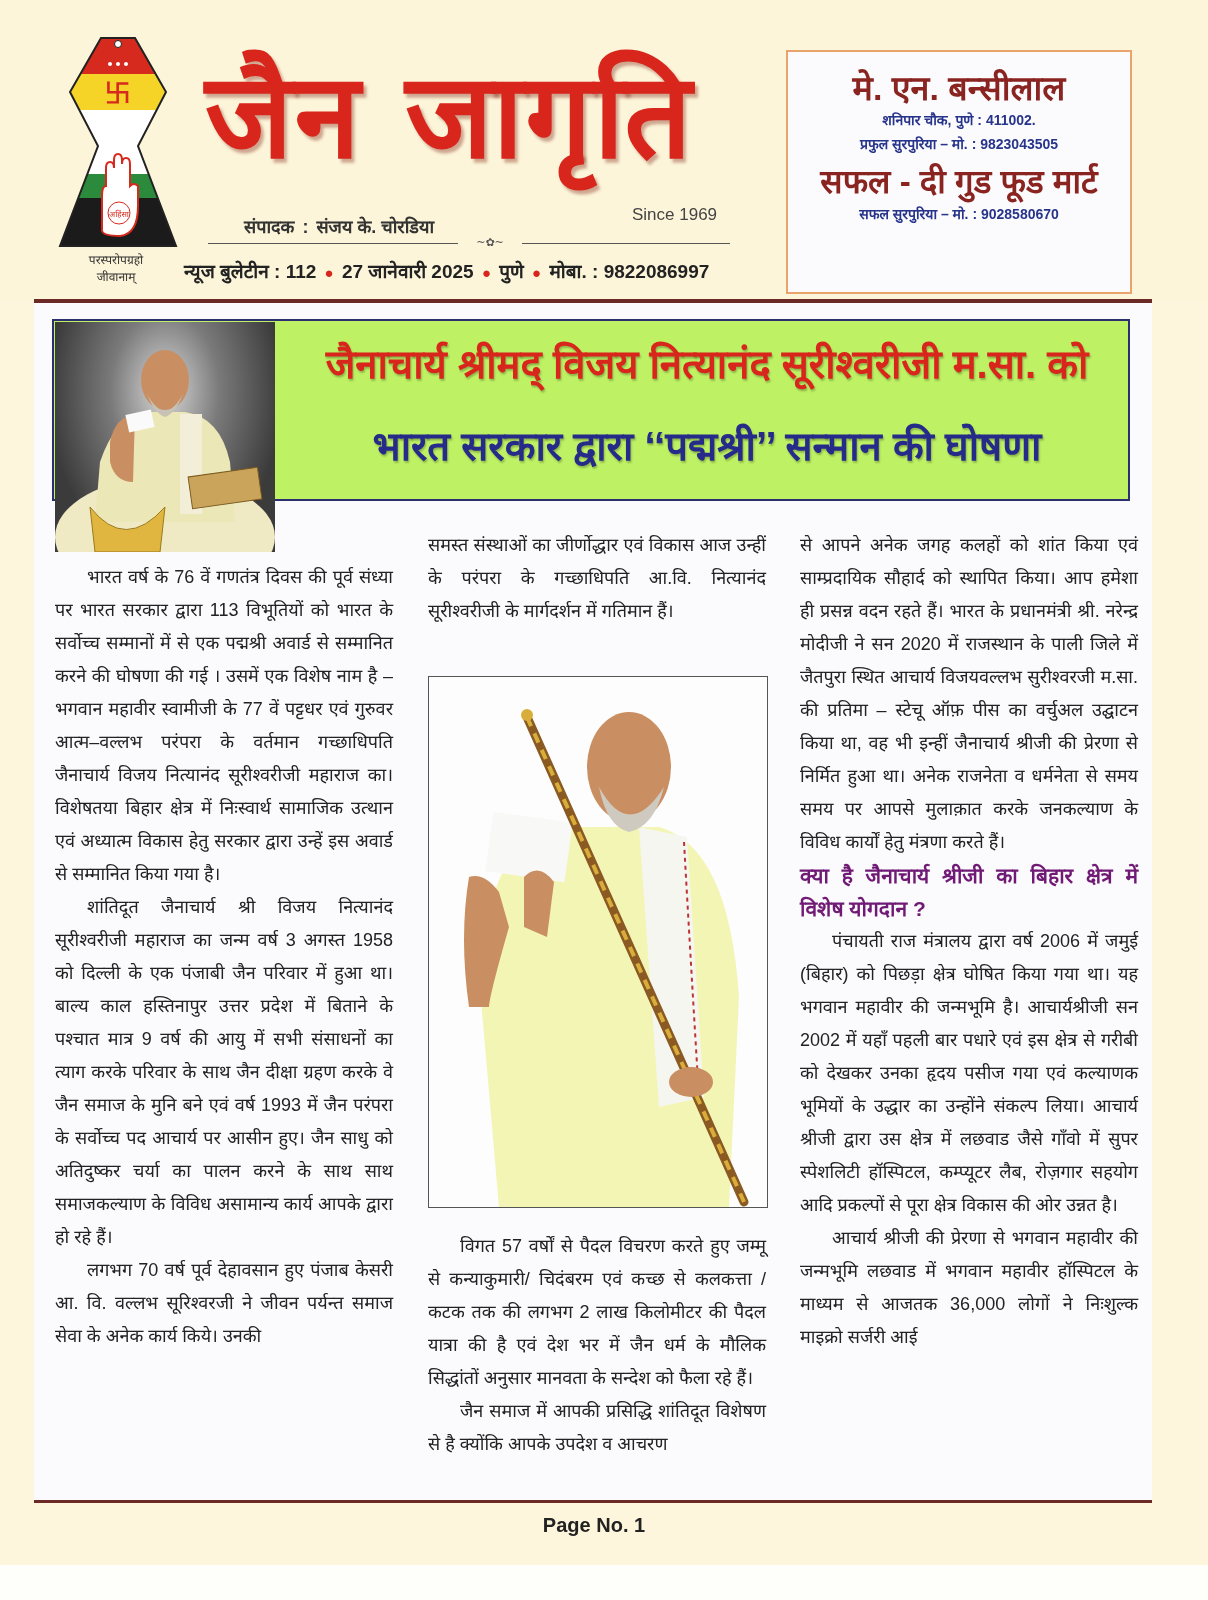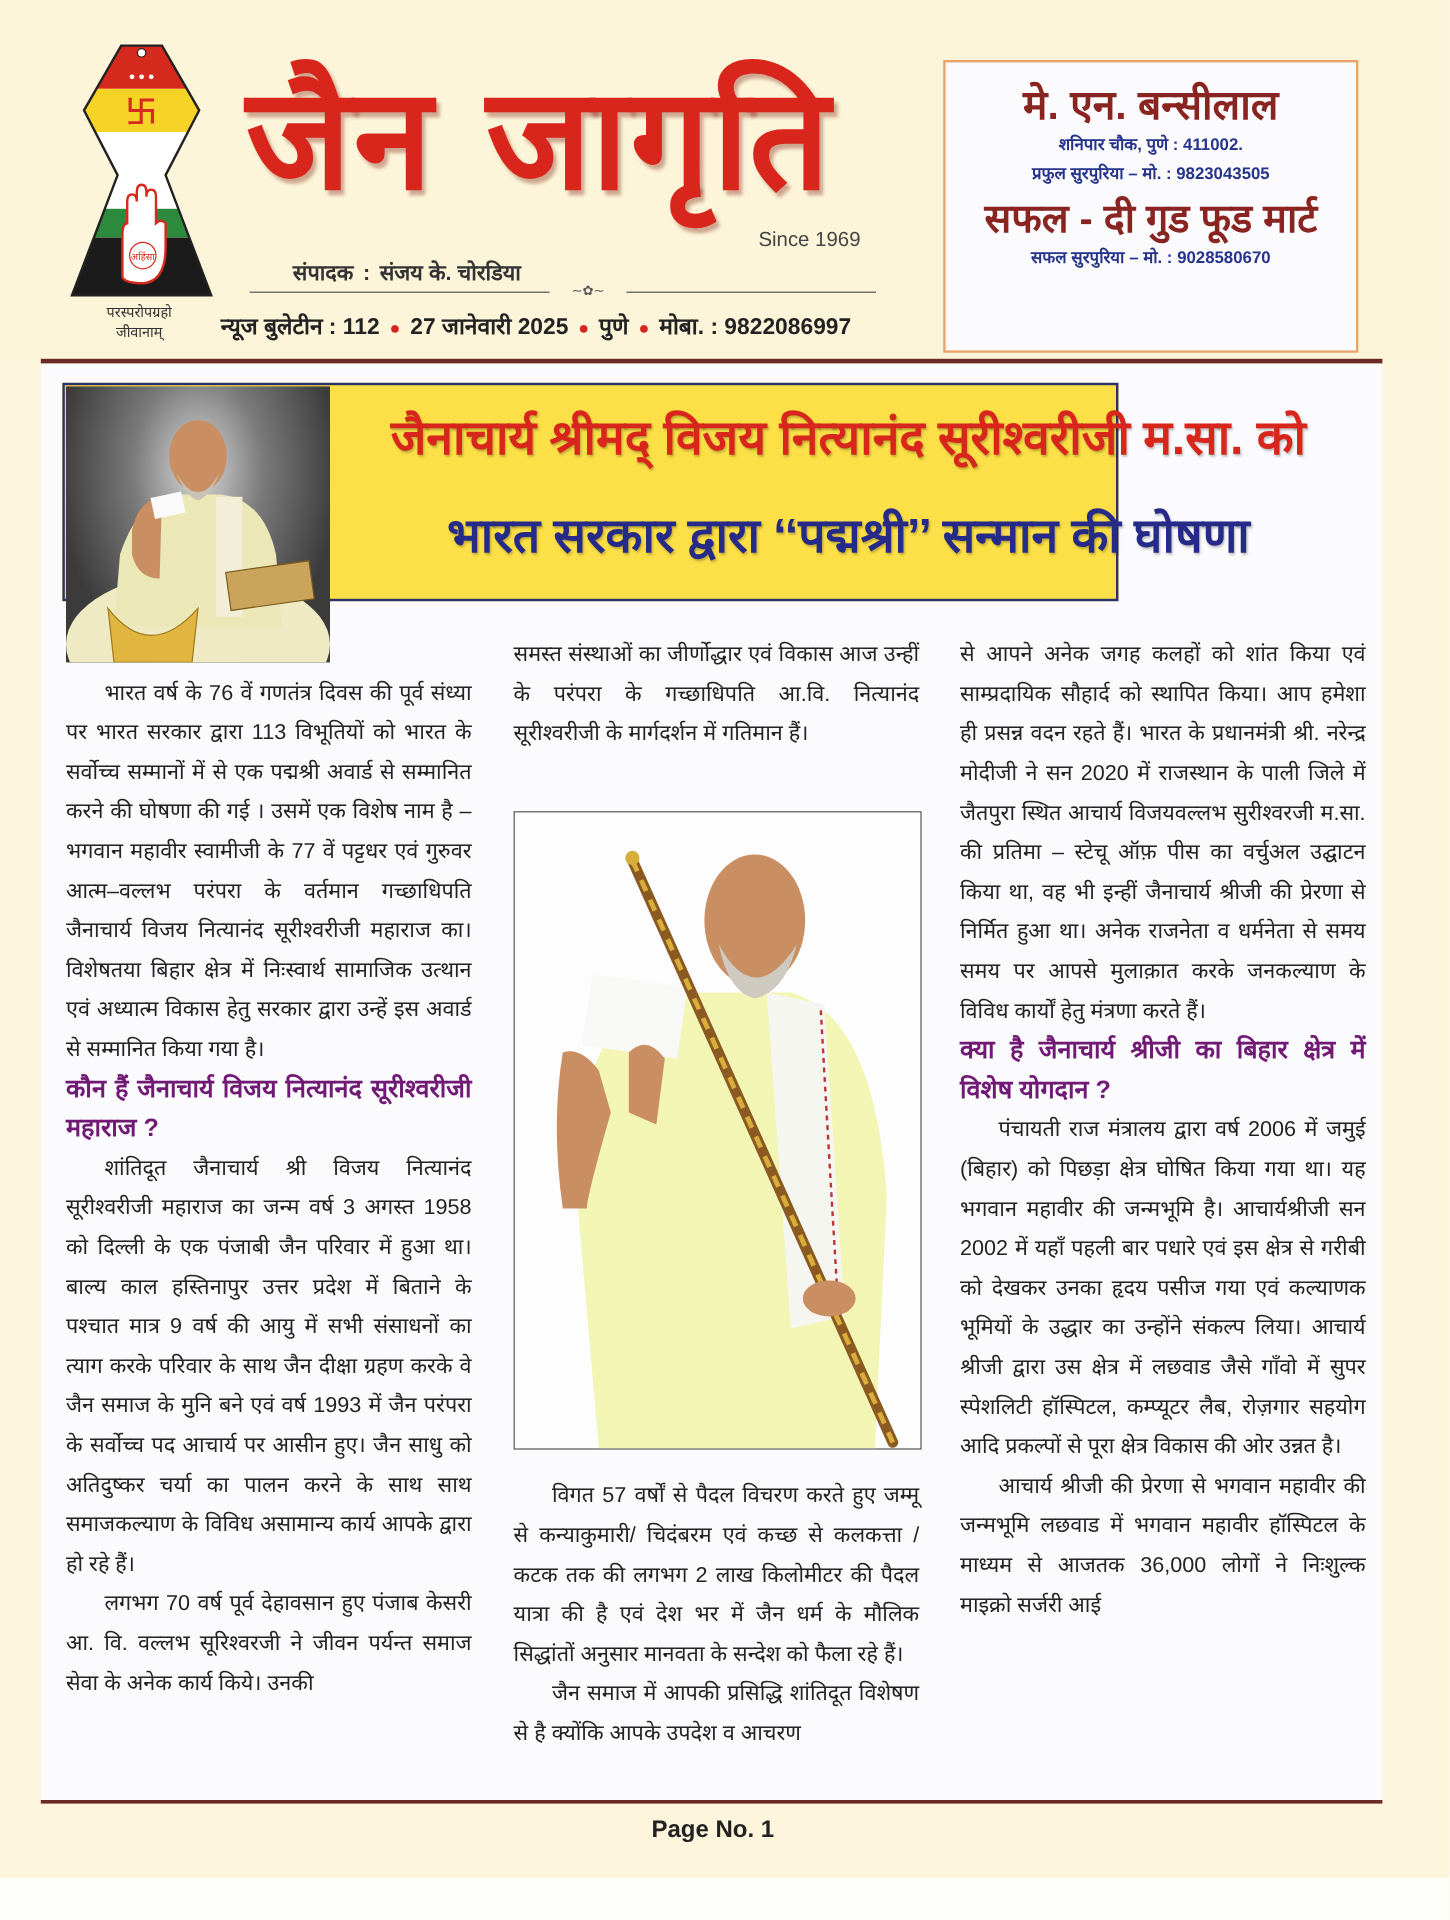--- a/index.html
+++ b/index.html
@@ -13,21 +13,21 @@
   .masthead { position:absolute; left:0; top:0; width:1208px; height:300px; background:#fcf5d9; }
   .logo { position:absolute; left:58px; top:36px; width:120px; height:262px; }
   .logo svg { display:block; }
   .logo-caption { position:absolute; left:50px; top:252px; width:132px; text-align:center; font-family:"DejaVu Serif", serif; font-size:12px; line-height:17px; color:#333; }
   .brand-title {
     position:absolute; left:205px; top:36px; width:520px; height:180px;
     font-family:"DejaVu Serif", serif; font-weight:bold; font-size:118px; line-height:160px;
     color:#d9261c; letter-spacing:2px;
     text-shadow:3px 4px 3px rgba(120,20,10,.35);
   }
-  .since { position:absolute; left:632px; top:190px; font-family:"Liberation Sans", sans-serif; font-size:17px; color:#444; }
+  .since { position:absolute; left:632px; top:205px; font-family:"Liberation Sans", sans-serif; font-size:17px; color:#444; }
   .editor { position:absolute; left:240px; top:214px; font-family:"Liberation Sans", sans-serif; font-weight:bold; font-size:18px; color:#333; }
   .editor span { margin:0 4px; }
   .head-rule { position:absolute; left:208px; top:243px; width:522px; height:1px; background:#555; }
   .head-orn { position:absolute; left:458px; top:236px; width:64px; height:14px; background:#fcf5d9; text-align:center; font-size:11px; color:#555; line-height:14px; }
   .bulletin { position:absolute; left:184px; top:258px; font-family:"Liberation Sans", sans-serif; font-weight:bold; font-size:19px; color:#222; white-space:nowrap; }
   .bulletin .dot { color:#d9261c; font-size:15px; margin:0 3px; }
 
   .adbox {
     position:absolute; left:786px; top:50px; width:346px; height:244px;
     background:#fbfbfd; border:2px solid #e8a46a; box-sizing:border-box; text-align:center;
@@ -36,22 +36,22 @@
   .ad-firm.f1 { font-size:34px; margin-top:16px; line-height:40px; }
   .ad-firm.f2 { font-size:33px; margin-top:6px; line-height:40px; white-space:nowrap; }
   .ad-line { font-family:"Liberation Sans", sans-serif; font-weight:bold; font-size:14px; color:#27348b; line-height:24px; }
 
   .top-rule { position:absolute; left:34px; top:299px; width:1118px; height:4px; background:#6b2a26; }
 
   
   .content { position:absolute; left:34px; top:303px; width:1118px; height:1198px; background:#fbfbfd; }
 
   .banner {
-    position:absolute; left:52px; top:319px; width:880px; height:182px;
-    border:2px solid #2c2f6e; box-sizing:border-box; background:#fde047;
+    position:absolute; left:52px; top:319px; width:1078px; height:182px;
+    border:2px solid #2c2f6e; box-sizing:border-box; background:#bef264;
   }
   .banner-l1 {
     position:absolute; left:238px; top:14px; width:830px; text-align:center;
     font-family:"Liberation Sans", sans-serif; font-weight:bold; font-size:40px; color:#d9261c;
     text-shadow:1px 2px 2px rgba(0,0,0,.25); white-space:nowrap;
   }
   .banner-l2 {
     position:absolute; left:238px; top:96px; width:830px; text-align:center;
     font-family:"Liberation Sans", sans-serif; font-weight:bold; font-size:40px; color:#262b8a;
     text-shadow:1px 2px 2px rgba(0,0,0,.25); white-space:nowrap;
@@ -179,21 +179,20 @@
     <path d="M95,200 Q110,185 125,205 L118,260 L95,250 Z" fill="#c98f62"></path>
     <line x1="98" y1="40" x2="315" y2="525" stroke="#8a5a22" stroke-width="9" stroke-linecap="round"></line>
     <line x1="98" y1="40" x2="315" y2="525" stroke="#d9ad3a" stroke-width="4" stroke-dasharray="10 8"></line>
     <circle cx="98" cy="38" r="6" fill="#d9ad3a"></circle>
     <ellipse cx="262" cy="405" rx="22" ry="15" fill="#c98f62"></ellipse>
   </svg>
 </div>
 
 <div class="col col-1">
   <p class="indent">भारत वर्ष के 76 वें गणतंत्र दिवस की पूर्व संध्या पर भारत सरकार द्वारा 113 विभूतियों को भारत के सर्वोच्च सम्मानों में से एक पद्मश्री अवार्ड से सम्मानित करने की घोषणा की गई । उसमें एक विशेष नाम है – भगवान महावीर स्वामीजी के 77 वें पट्टधर एवं गुरुवर आत्म–वल्लभ परंपरा के वर्तमान गच्छाधिपति जैनाचार्य विजय नित्यानंद सूरीश्वरीजी महाराज का। विशेषतया बिहार क्षेत्र में निःस्वार्थ सामाजिक उत्थान एवं अध्यात्म विकास हेतु सरकार द्वारा उन्हें इस अवार्ड से सम्मानित किया गया है।</p>
-  <h3>कौन हैं जैनाचार्य विजय नित्यानंद सूरीश्वरीजी महाराज ?</h3>
   <p class="indent">शांतिदूत जैनाचार्य श्री विजय नित्यानंद सूरीश्वरीजी महाराज का जन्म वर्ष 3 अगस्त 1958 को दिल्ली के एक पंजाबी जैन परिवार में हुआ था। बाल्य काल हस्तिनापुर उत्तर प्रदेश में बिताने के पश्चात मात्र 9 वर्ष की आयु में सभी संसाधनों का त्याग करके परिवार के साथ जैन दीक्षा ग्रहण करके वे जैन समाज के मुनि बने एवं वर्ष 1993 में जैन परंपरा के सर्वोच्च पद आचार्य पर आसीन हुए। जैन साधु को अतिदुष्कर चर्या का पालन करने के साथ साथ समाजकल्याण के विविध असामान्य कार्य आपके द्वारा हो रहे हैं।</p>
   <p class="indent">लगभग 70 वर्ष पूर्व देहावसान हुए पंजाब केसरी आ. वि. वल्लभ सूरिश्वरजी ने जीवन पर्यन्त समाज सेवा के अनेक कार्य किये। उनकी</p>
 </div>
 
 <div class="col col-2a">
   <p>समस्त संस्थाओं का जीर्णोद्धार एवं विकास आज उन्हीं के परंपरा के गच्छाधिपति आ.वि. नित्यानंद सूरीश्वरीजी के मार्गदर्शन में गतिमान हैं।</p>
 </div>
 <div class="col col-2b">
   <p class="indent">विगत 57 वर्षों से पैदल विचरण करते हुए जम्मू से कन्याकुमारी/ चिदंबरम एवं कच्छ से कलकत्ता / कटक तक की लगभग 2 लाख किलोमीटर की पैदल यात्रा की है एवं देश भर में जैन धर्म के मौलिक सिद्धांतों अनुसार मानवता के सन्देश को फैला रहे हैं।</p>
   <p class="indent">जैन समाज में आपकी प्रसिद्धि शांतिदूत विशेषण से है क्योंकि आपके उपदेश व आचरण</p>

